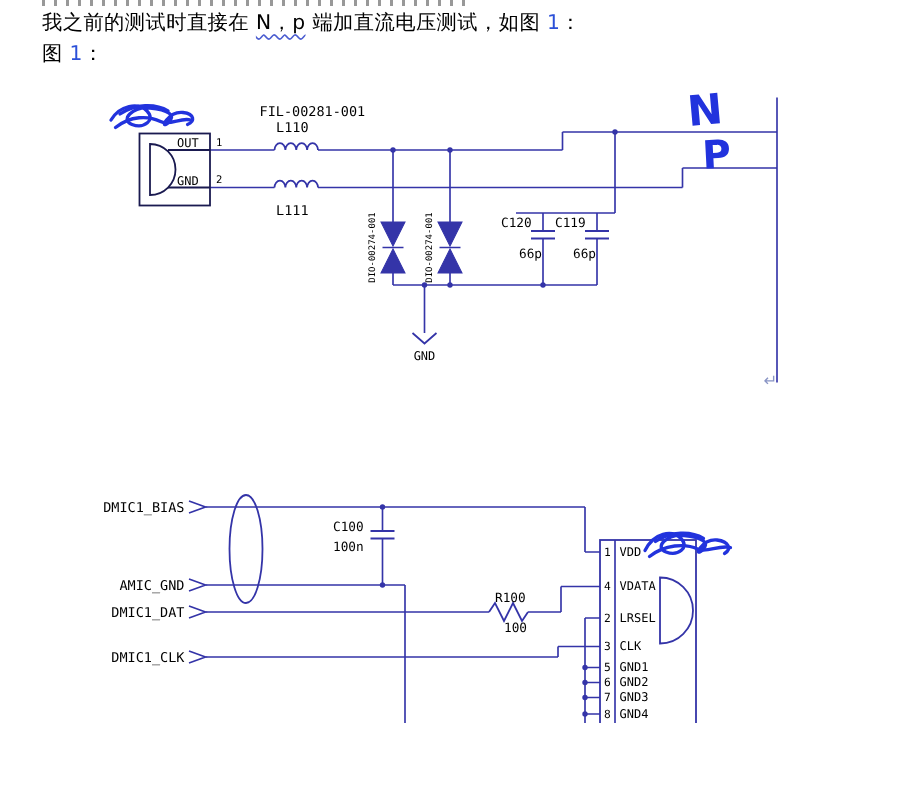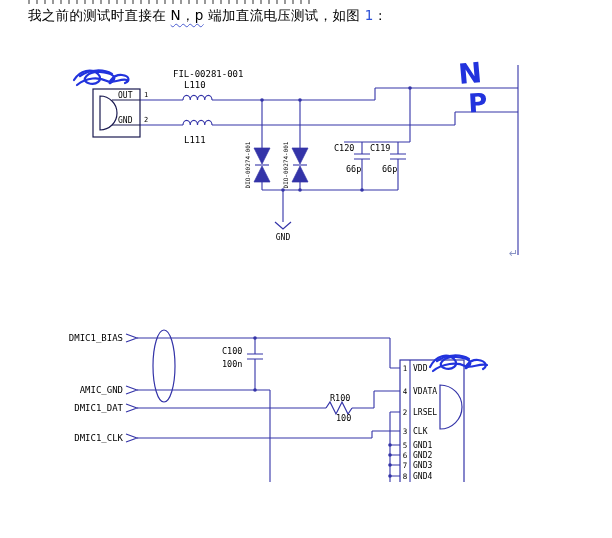--- a/index.html
+++ b/index.html
@@ -29,20 +29,21 @@
 </style>
 </head>
 <body>
 
 <div class="screen">
 
   <div class="sliver"></div>
 
   <div class="para" style="top:5px;">
     <div><span>我之前的测试时直接在 </span><span class="wavy">N，p</span><span> 端加直流电压测试，如图 </span><span class="num-blue">1</span><span>：</span></div>
+    <div><span>图 </span><span class="num-blue">1</span><span>：</span></div>
   </div>
 
   <svg style="top:50px;" width="612" height="215" viewBox="0 0 612 215">
 
     <path class="w" d="M140 50 H183 M212 50 H375 M140 75 H183 M212 75 H455 M375 50 V38 M375 38 H518 M455 75 V62 M455 62 H518 M518 15 V205 M262 50 V98 M300 50 V98 M262 132 V140 M300 132 V140 M262 140 H398 M283 140 V172 M344 92 H410 M410 92 V38 M362 92 V104 M362 109 V140 M398 92 V104 M398 109 V140"></path>
 
     <path class="w2" d="M183 50 a3.6 4.5 0 0 1 7.25 0 a3.6 4.5 0 0 1 7.25 0 a3.6 4.5 0 0 1 7.25 0 a3.6 4.5 0 0 1 7.25 0"></path>
     <path class="w2" d="M183 75 a3.6 4.5 0 0 1 7.25 0 a3.6 4.5 0 0 1 7.25 0 a3.6 4.5 0 0 1 7.25 0 a3.6 4.5 0 0 1 7.25 0"></path>
 
     <rect class="blk" x="93" y="39" width="47" height="48"></rect>

